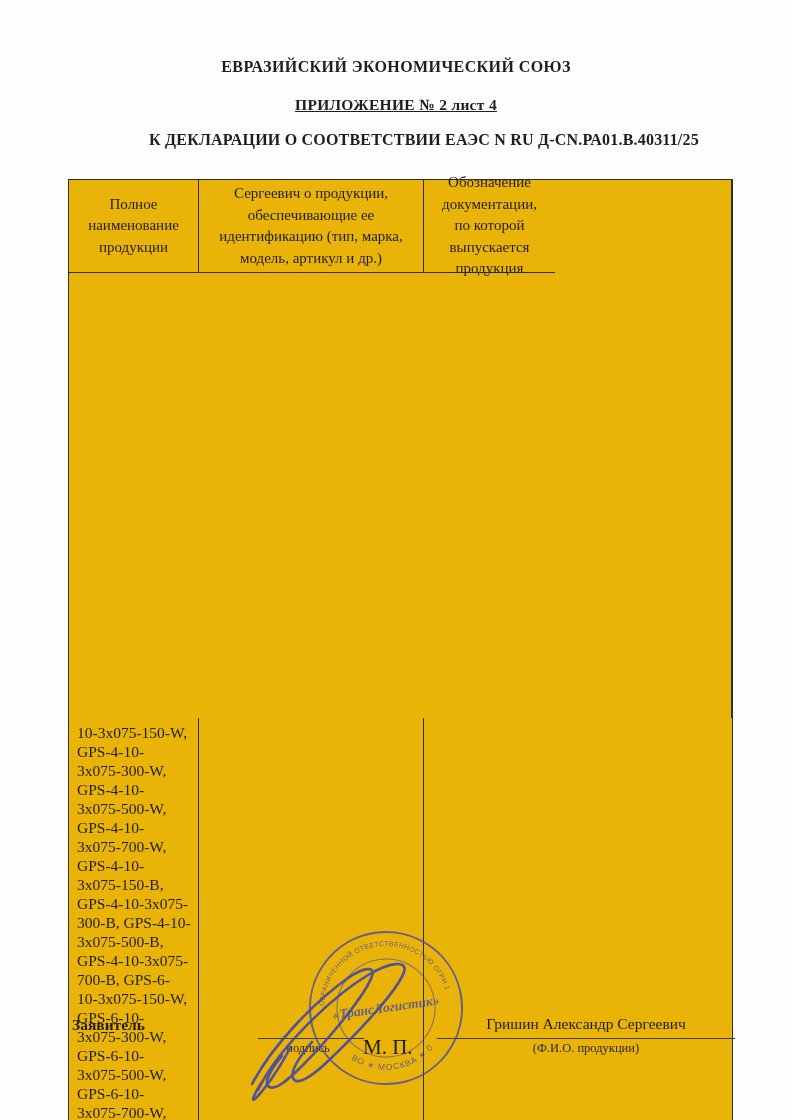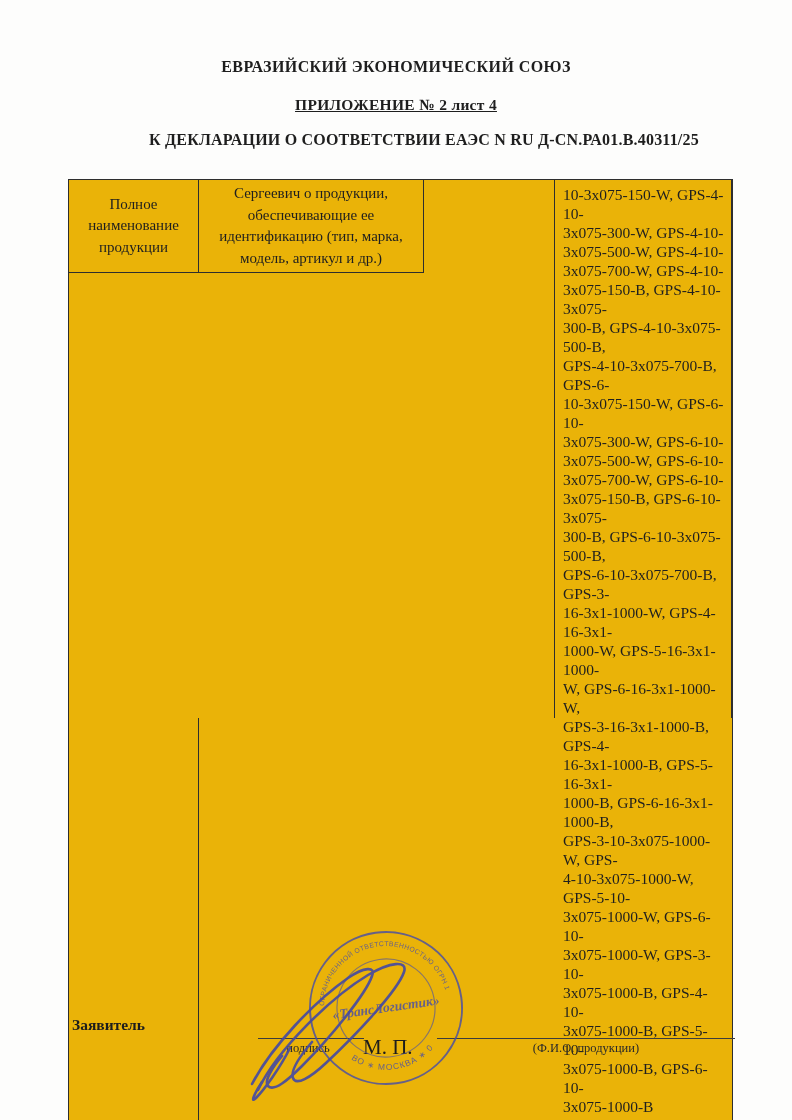--- a/index.html
+++ b/index.html
@@ -87,20 +87,21 @@
 
 <div class="page">
 
   <div class="title title-union">ЕВРАЗИЙСКИЙ ЭКОНОМИЧЕСКИЙ СОЮЗ</div>
   <div class="title title-annex">ПРИЛОЖЕНИЕ № 2 лист 4</div>
   <div class="title title-decl">К ДЕКЛАРАЦИИ О СООТВЕТСТВИИ ЕАЭС N RU Д-CN.РА01.В.40311/25</div>
 
   <div class="doc-table">
     <div class="th">Полное наименование продукции</div>
     <div class="th">Сергеевич о продукции, обеспечивающие ее идентификацию (тип, марка, модель, артикул и др.)</div>
+    <div class="th last">Обозначение документации, по которой выпускается продукция</div>
 
     <div class="td"></div>
     <div class="td info">10-3x075-150-W, GPS-4-10-
 3x075-300-W, GPS-4-10-
 3x075-500-W, GPS-4-10-
 3x075-700-W, GPS-4-10-
 3x075-150-B, GPS-4-10-3x075-
 300-B, GPS-4-10-3x075-500-B,
 GPS-4-10-3x075-700-B, GPS-6-
 10-3x075-150-W, GPS-6-10-
@@ -127,20 +128,21 @@
     <div class="td"></div>
     <div class="td last"></div>
   </div>
 
   <div class="applicant">Заявитель</div>
 
   <div class="sig-line"></div>
   <div class="sig-caption">подпись</div>
   <div class="mp">М. П.</div>
   <div class="fio-line"></div>
+  <div class="fio-name">Гришин Александр Сергеевич</div>
   <div class="fio-caption">(Ф.И.О. продукции)</div>
 
   <svg class="stamp-svg" width="172" height="172" viewBox="0 0 172 172">
     <defs>
       <path id="arcTop" d="M 24.94 75.23 A 62 62 0 0 1 147.06 75.23"></path>
       <path id="arcBottom" d="M 35.22 121.56 A 62 62 0 0 0 136.78 121.56"></path>
     </defs>
     <g transform="rotate(-8 86 86)" opacity="0.82">
       <circle cx="86" cy="86" r="76" fill="none" stroke="#4a4fa5" stroke-width="2"></circle>
       <circle cx="86" cy="86" r="49" fill="none" stroke="#4a4fa5" stroke-width="1.2" opacity="0.75"></circle>

